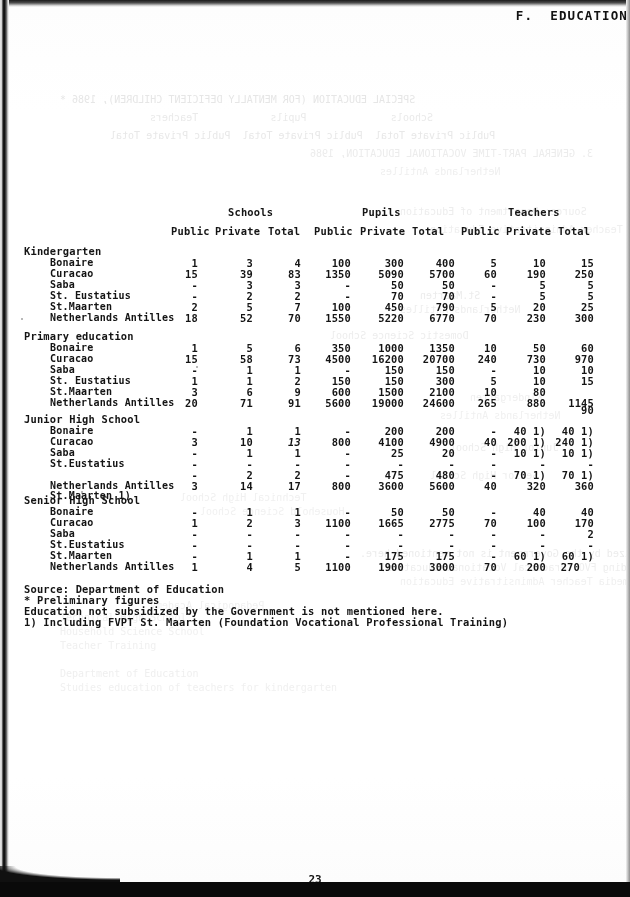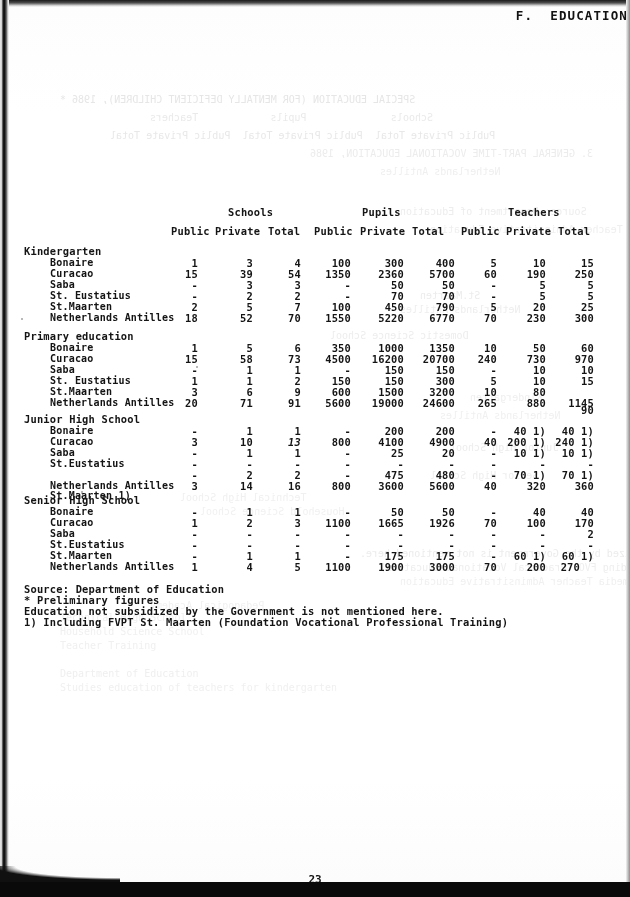--- a/index.html
+++ b/index.html
@@ -290,23 +290,23 @@
     <div class="cell" style="left:302px; top:257px; width:49px;">100</div>
     <div class="cell" style="left:352px; top:257px; width:52px;">300</div>
     <div class="cell" style="left:404px; top:257px; width:51px;">400</div>
     <div class="cell" style="left:452px; top:257px; width:45px;">5</div>
     <div class="cell" style="left:498px; top:257px; width:48px;">10</div>
     <div class="cell" style="left:546px; top:257px; width:48px;">15</div>
 
     <div class="row-label" style="top:268px;">Curacao</div>
     <div class="cell" style="left:160px; top:268px; width:38px;">15</div>
     <div class="cell" style="left:208px; top:268px; width:45px;">39</div>
-    <div class="cell" style="left:258px; top:268px; width:43px;">54</div>
+    <div class="cell" style="left:258px; top:268px; width:43px;">83</div>
     <div class="cell" style="left:302px; top:268px; width:49px;">1350</div>
-    <div class="cell" style="left:352px; top:268px; width:52px;">2360</div>
+    <div class="cell" style="left:352px; top:268px; width:52px;">5090</div>
     <div class="cell" style="left:404px; top:268px; width:51px;">5700</div>
     <div class="cell" style="left:452px; top:268px; width:45px;">60</div>
     <div class="cell" style="left:498px; top:268px; width:48px;">190</div>
     <div class="cell" style="left:546px; top:268px; width:48px;">250</div>
 
     <div class="row-label" style="top:279px;">Saba</div>
     <div class="cell" style="left:160px; top:279px; width:38px;">-</div>
     <div class="cell" style="left:208px; top:279px; width:45px;">3</div>
     <div class="cell" style="left:258px; top:279px; width:43px;">3</div>
     <div class="cell" style="left:302px; top:279px; width:49px;">-</div>
@@ -394,21 +394,21 @@
     <div class="cell" style="left:452px; top:375px; width:45px;">5</div>
     <div class="cell" style="left:498px; top:375px; width:48px;">10</div>
     <div class="cell" style="left:546px; top:375px; width:48px;">15</div>
 
     <div class="row-label" style="top:386px;">St.Maarten</div>
     <div class="cell" style="left:160px; top:386px; width:38px;">3</div>
     <div class="cell" style="left:208px; top:386px; width:45px;">6</div>
     <div class="cell" style="left:258px; top:386px; width:43px;">9</div>
     <div class="cell" style="left:302px; top:386px; width:49px;">600</div>
     <div class="cell" style="left:352px; top:386px; width:52px;">1500</div>
-    <div class="cell" style="left:404px; top:386px; width:51px;">3200</div>
+    <div class="cell" style="left:404px; top:386px; width:51px;">2100</div>
     <div class="cell" style="left:452px; top:386px; width:45px;">10</div>
     <div class="cell" style="left:498px; top:386px; width:48px;">80</div>
     <div class="cell" style="left:546px; top:404px; width:48px;">90</div>
 
     <div class="row-label" style="top:397px;">Netherlands Antilles</div>
     <div class="cell" style="left:160px; top:397px; width:38px;">20</div>
     <div class="cell" style="left:208px; top:397px; width:45px;">71</div>
     <div class="cell" style="left:258px; top:397px; width:43px;">91</div>
     <div class="cell" style="left:302px; top:397px; width:49px;">5600</div>
     <div class="cell" style="left:352px; top:397px; width:52px;">19000</div>
@@ -470,21 +470,21 @@
     <div class="cell" style="left:302px; top:469px; width:49px;">-</div>
     <div class="cell" style="left:352px; top:469px; width:52px;">475</div>
     <div class="cell" style="left:404px; top:469px; width:51px;">480</div>
     <div class="cell" style="left:452px; top:469px; width:45px;">-</div>
     <div class="cell" style="left:490px; top:469px; width:56px;">70 1)</div>
     <div class="cell" style="left:538px; top:469px; width:56px;">70 1)</div>
 
     <div class="row-label" style="top:480px;">Netherlands Antilles</div>
     <div class="cell" style="left:160px; top:480px; width:38px;">3</div>
     <div class="cell" style="left:208px; top:480px; width:45px;">14</div>
-    <div class="cell" style="left:258px; top:480px; width:43px;">16</div>
+    <div class="cell" style="left:258px; top:480px; width:43px;">17</div>
     <div class="cell" style="left:302px; top:480px; width:49px;">800</div>
     <div class="cell" style="left:352px; top:480px; width:52px;">3600</div>
     <div class="cell" style="left:404px; top:480px; width:51px;">5600</div>
     <div class="cell" style="left:452px; top:480px; width:45px;">40</div>
     <div class="cell" style="left:490px; top:480px; width:56px;">320</div>
     <div class="cell" style="left:538px; top:480px; width:56px;">360</div>
 
     <div class="section-label" style="top:494px;">Senior High School</div>
 
     <div class="row-label" style="top:506px;">Bonaire</div>
@@ -497,21 +497,21 @@
     <div class="cell" style="left:452px; top:506px; width:45px;">-</div>
     <div class="cell" style="left:498px; top:506px; width:48px;">40</div>
     <div class="cell" style="left:546px; top:506px; width:48px;">40</div>
 
     <div class="row-label" style="top:517px;">Curacao</div>
     <div class="cell" style="left:160px; top:517px; width:38px;">1</div>
     <div class="cell" style="left:208px; top:517px; width:45px;">2</div>
     <div class="cell" style="left:258px; top:517px; width:43px;">3</div>
     <div class="cell" style="left:302px; top:517px; width:49px;">1100</div>
     <div class="cell" style="left:352px; top:517px; width:52px;">1665</div>
-    <div class="cell" style="left:404px; top:517px; width:51px;">1926</div>
+    <div class="cell" style="left:404px; top:517px; width:51px;">2775</div>
     <div class="cell" style="left:452px; top:517px; width:45px;">70</div>
     <div class="cell" style="left:498px; top:517px; width:48px;">100</div>
     <div class="cell" style="left:546px; top:517px; width:48px;">170</div>
 
     <div class="row-label" style="top:528px;">Saba</div>
     <div class="cell" style="left:160px; top:528px; width:38px;">-</div>
     <div class="cell" style="left:208px; top:528px; width:45px;">-</div>
     <div class="cell" style="left:258px; top:528px; width:43px;">-</div>
     <div class="cell" style="left:302px; top:528px; width:49px;">-</div>
     <div class="cell" style="left:352px; top:528px; width:52px;">-</div>

